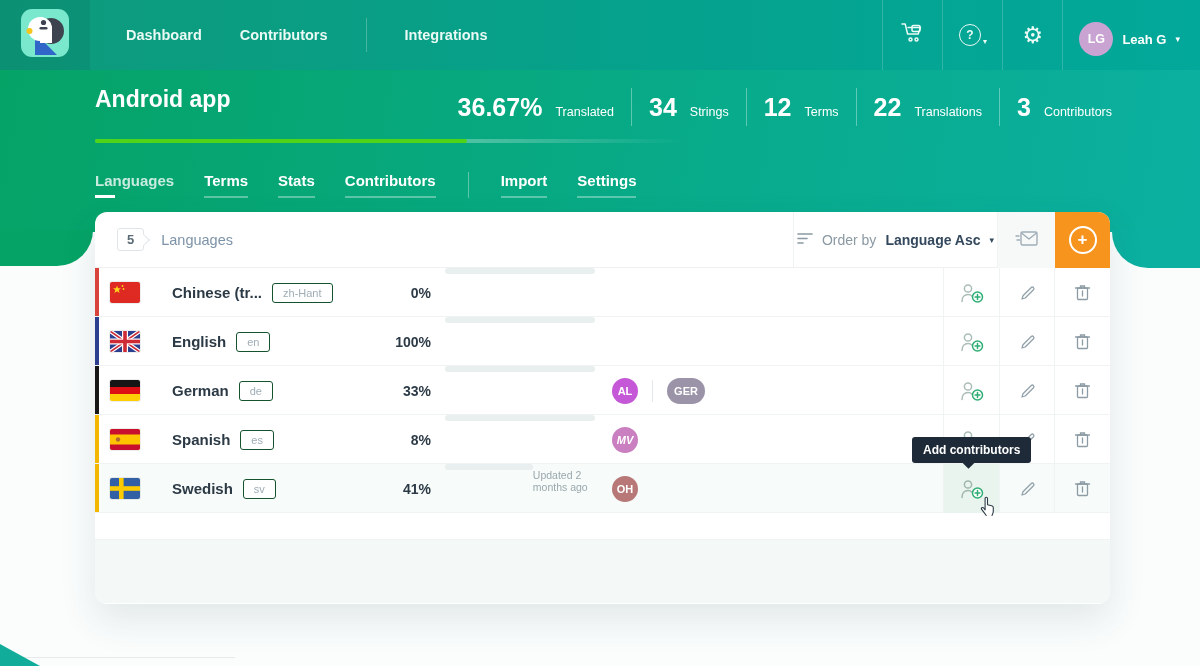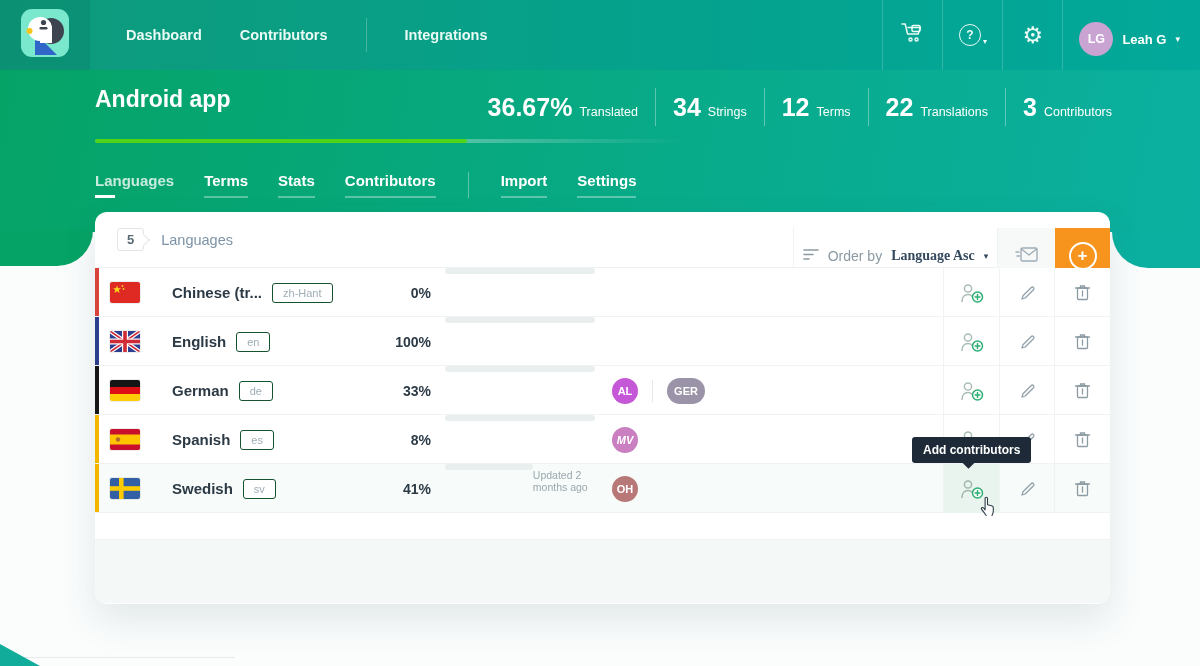--- a/index.html
+++ b/index.html
@@ -37,44 +37,44 @@
     background: linear-gradient(100deg,#05a366 0%,#08ab8b 60%,#0bb0a0 100%);
     z-index:1;
   }
   .header-ext-l { position:absolute; top:230px; left:0; width:93px; height:36px; background:#05a366; border-radius:0 0 36px 0; z-index:1; }
   .header-ext-r { position:absolute; top:230px; left:1112px; width:88px; height:38px; background:#0bb0a0; border-radius:0 0 0 36px; z-index:1; }
   .project-title { position:absolute; left:95px; top:86px; font-size:23px; font-weight:bold; color:#fff; z-index:2; }
   .title-track { position:absolute; left:95px; top:139px; width:590px; height:4px; border-radius:2px;
     background: linear-gradient(90deg, rgba(255,255,255,0.30) 62%, rgba(255,255,255,0)); z-index:2; }
   .title-fill { position:absolute; left:0; top:0; height:4px; border-radius:2px; background:#4fd41a; }
   .stats { position:absolute; top:88px; right:88px; display:flex; align-items:center; gap:17px; color:#fff; z-index:2; }
-  .stat { display:flex; align-items:baseline; gap:7px; }
+  .stat { display:flex; align-items:baseline; gap:13px; }
   .stat-value { font-size:25px; font-weight:bold; }
   .stat-label { font-size:12.5px; }
   .stat-div { width:1px; height:38px; background:rgba(255,255,255,0.35); }
 
   .tabs { position:absolute; left:95px; top:172px; display:flex; align-items:center; gap:30px; z-index:2; }
   .tab { color:#fff; font-weight:bold; font-size:15px; padding-bottom:7px; border-bottom:2px solid rgba(255,255,255,0.35); cursor:pointer; }
   .tab.active { color:rgba(255,255,255,0.78); border-bottom-color:transparent; position:relative; }
   .tab.active::after { content:""; position:absolute; left:0; bottom:-2px; width:20px; height:3px; background:#fff; }
   .tabs-div { width:1px; height:26px; background:rgba(255,255,255,0.35); margin:0 2px; align-self:flex-start; }
 
   
   .card { position:absolute; left:95px; top:212px; width:1015px; height:392px; background:#fff;
     border-radius:12px; box-shadow:0 16px 36px rgba(40,70,75,0.12); z-index:2; overflow:hidden; }
   .card-head { position:relative; height:56px; border-bottom:1px solid #edf1f1; display:flex; align-items:center; }
   .count-tag { margin-left:22px; position:relative; background:#fff; border:1px solid #dfe5e8; border-radius:3px;
     font-size:13px; font-weight:bold; color:#5a6b76; padding:3px 9px; }
   .count-tag::after { content:""; position:absolute; right:-5px; top:50%; width:8px; height:8px;
     transform:translateY(-50%) rotate(45deg); background:#fff; border-top:1px solid #dfe5e8; border-right:1px solid #dfe5e8; }
   .count-label { margin-left:17px; color:#7d93a8; font-size:14.5px; }
-  .head-right { position:absolute; right:0; top:16px; height:56px; display:flex; }
+  .head-right { position:absolute; right:0; top:0; height:56px; display:flex; }
   .order-cell { width:204px; height:56px; border-left:1px solid #eff3f3; display:flex; align-items:center; justify-content:center; gap:9px; cursor:pointer;}
   .order-label { color:#8b99a3; font-size:14px; }
-  .order-value { color:#34495e; font-size:14px; font-weight:bold;font-family:Liberation Serif, serif; }
+  .order-value { color:#34495e; font-size:14px; font-weight:bold; }
   .order-caret { color:#34495e; font-size:9px; }
   .send-cell { width:58px; height:56px; border-left:1px solid #eff3f3; background:#f7f9f9; display:flex; align-items:center; justify-content:center; cursor:pointer;}
   .add-btn { width:55px; height:56px; background:#f7941e; display:flex; align-items:center; justify-content:center; cursor:pointer; }
   .add-circle { width:28px; height:28px; border:2px solid #fff; border-radius:50%; color:#fff; font-size:17px; font-weight:bold;
     display:flex; align-items:center; justify-content:center; line-height:1; padding-bottom:2px;}
 
   
   .row { position:relative; height:49px; border-bottom:1px solid #eff3f3; background:#fff; }
   .row.hovered { background:#f7fbf9; }
   .stripe { position:absolute; left:0; top:0; bottom:0; width:4px; }

